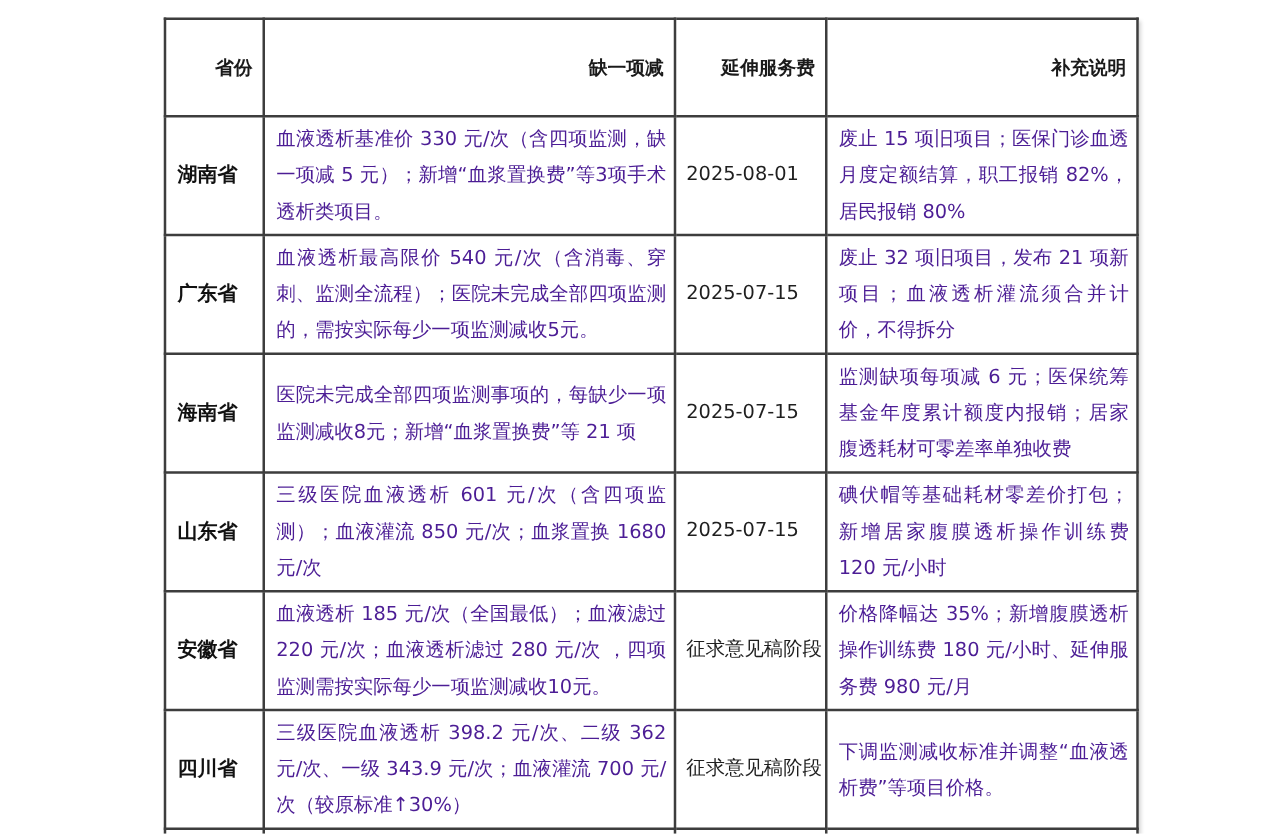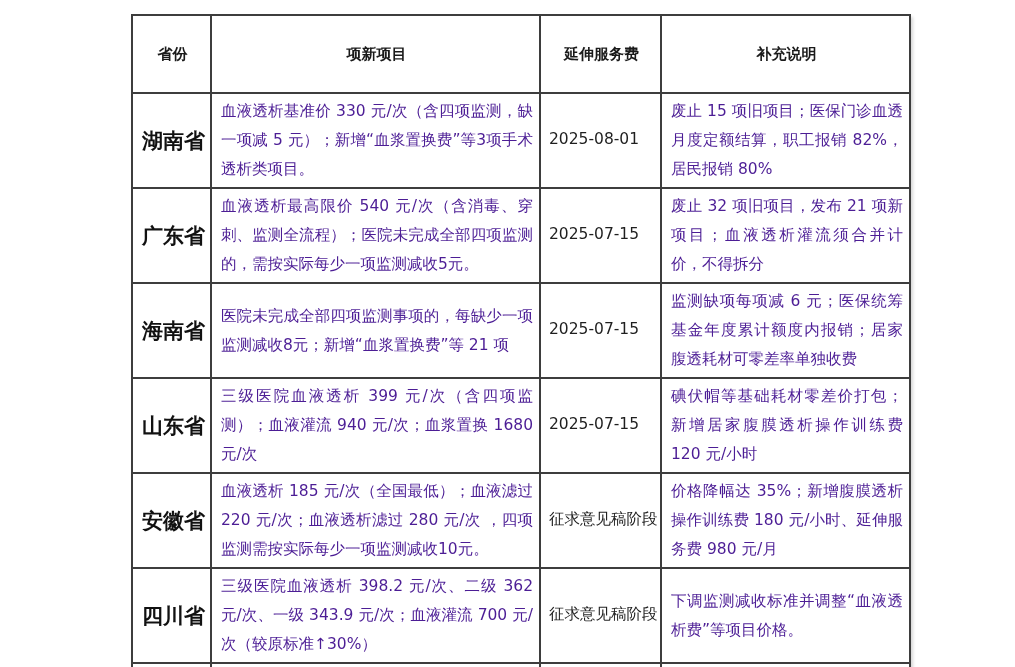--- a/index.html
+++ b/index.html
@@ -39,27 +39,27 @@
   table.pricing th,
   table.pricing td {
     border: 2px solid #3d3d3d;
     vertical-align: middle;
     box-sizing: border-box;
     overflow: hidden;
   }
   table.pricing th {
     font-size: 15px;
     font-weight: 700;
-    text-align: center;
+    text-align: right;
     padding: 6px 8px 6px 10px;
     color: #1a1a1a;
   }
   td.province {
     font-weight: 700;
-    font-size: 21px;
+    font-size: 16px;
     padding: 4px 4px 4px 9px;
     color: #111111;
     white-space: nowrap;
   }
   td.content, td.note {
     font-size: 15.5px;
     line-height: 29px;
     padding: 3px 6px 3px 9px;
     text-align: justify;
     color: #4c1d95;
@@ -87,21 +87,21 @@
     <table class="pricing">
       <colgroup>
         <col class="c-province">
         <col class="c-content">
         <col class="c-time">
         <col class="c-note">
       </colgroup>
       <thead>
         <tr class="hdr">
           <th>省份</th>
-          <th>项新项目</th>
+          <th>缺一项减</th>
           <th>延伸服务费</th>
           <th>补充说明</th>
         </tr>
       </thead>
       <tbody>
         <tr class="r0">
           <td class="province">湖南省</td>
           <td class="content">血液透析基准价 330 元/次（含四项监测，缺一项减 5 元）；新增“血浆置换费”等3项手术透析类项目。</td>
           <td class="time">2025-08-01</td>
           <td class="note">废止 15 项旧项目；医保门诊血透月度定额结算，职工报销 82%，居民报销 80%</td>
@@ -113,21 +113,21 @@
           <td class="note">废止 32 项旧项目，发布 21 项新项目；血液透析灌流须合并计价，不得拆分</td>
         </tr>
         <tr class="r2">
           <td class="province">海南省</td>
           <td class="content">医院未完成全部四项监测事项的，每缺少一项监测减收8元；新增“血浆置换费”等 21 项</td>
           <td class="time">2025-07-15</td>
           <td class="note">监测缺项每项减 6 元；医保统筹基金年度累计额度内报销；居家腹透耗材可零差率单独收费</td>
         </tr>
         <tr class="r3">
           <td class="province">山东省</td>
-          <td class="content">三级医院血液透析 399 元/次（含四项监测）；血液灌流 940 元/次；血浆置换 1680 元/次</td>
+          <td class="content">三级医院血液透析 601 元/次（含四项监测）；血液灌流 850 元/次；血浆置换 1680 元/次</td>
           <td class="time">2025-07-15</td>
           <td class="note">碘伏帽等基础耗材零差价打包；新增居家腹膜透析操作训练费 120 元/小时</td>
         </tr>
         <tr class="r4">
           <td class="province">安徽省</td>
           <td class="content">血液透析 185 元/次（全国最低）；血液滤过 220 元/次；血液透析滤过 280 元/次 ，四项监测需按实际每少一项监测减收10元。</td>
           <td class="time">征求意见稿阶段</td>
           <td class="note">价格降幅达 35%；新增腹膜透析操作训练费 180 元/小时、延伸服务费 980 元/月</td>
         </tr>
         <tr class="r5">

